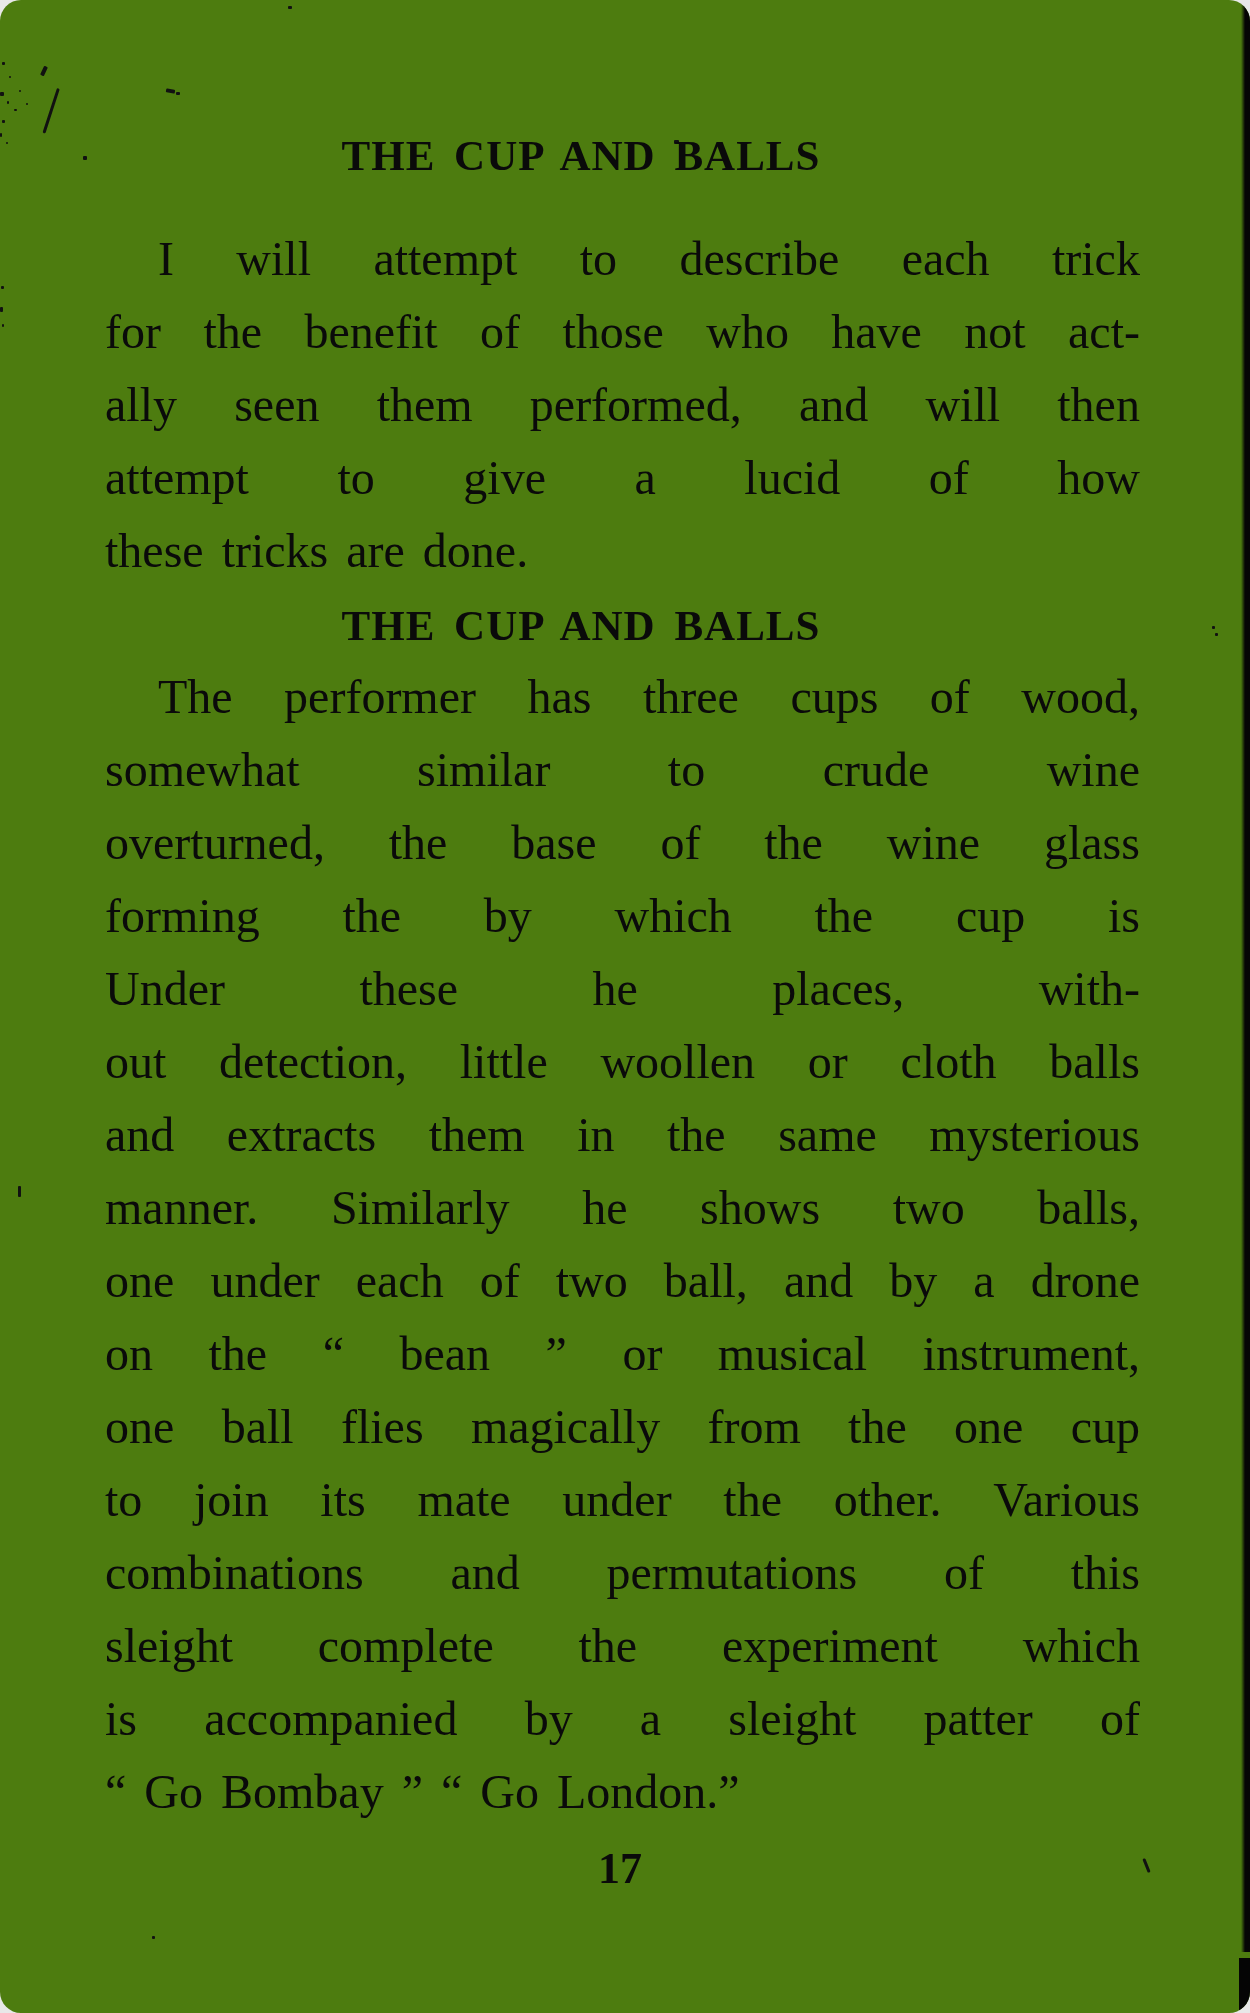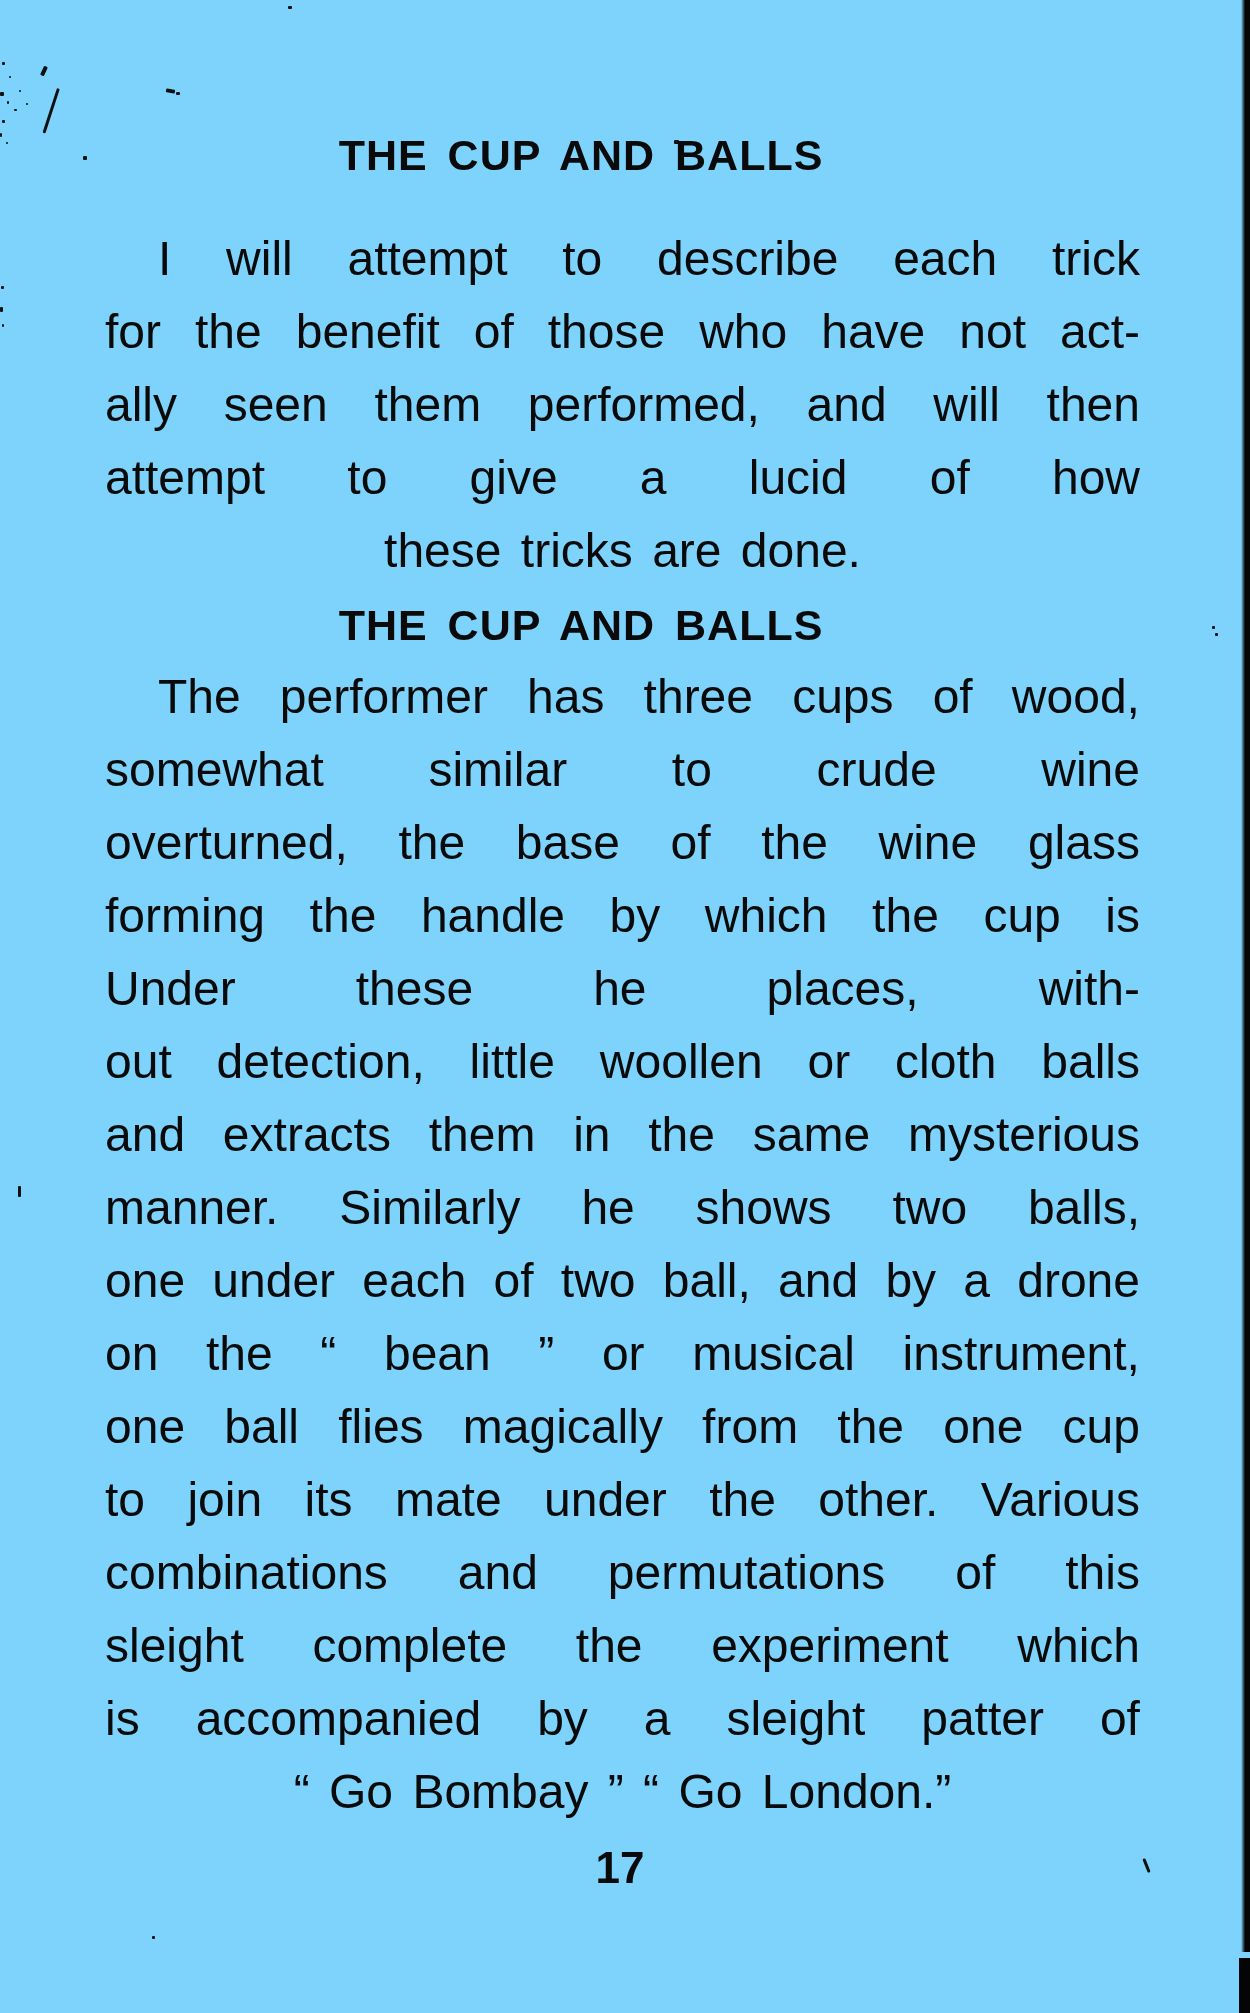--- a/index.html
+++ b/index.html
@@ -1,22 +1,23 @@
 <!DOCTYPE html>
 <html><head>
 <meta charset="utf-8">
 <style>
   html,body{margin:0;padding:0;background:#e8e8e8;}
   .page{
     position:relative;
     width:1250px;height:2013px;
-    background:#7dd3fc;
+    background:#4d7c0f;
     overflow:hidden;
-    font-family:Liberation Sans, sans-serif;
+    font-family:Liberation Serif, serif;
     color:#0a0a0a;
+    border-radius:21px;
   }
   .heading{
     position:absolute;
     width:1250px;
     text-align:center;
     font-size:43px;
     font-weight:bold;
     letter-spacing:1px;
     word-spacing:7px;
     line-height:1.2;
@@ -37,21 +38,20 @@
     display:flex;
     justify-content:space-between;
     align-items:center;
   }
   .line.indent{
     padding-left:53px;
   }
   .line.last{
     display:block;
     word-spacing:6px;
-    text-align:center;
   }
   .page-number{
     position:absolute;
     left:-5px;top:1843px;
     width:1250px;
     text-align:center;
     font-size:44px;
     font-weight:bold;
   }
   .gutter{
@@ -174,21 +174,20 @@
         <span>the</span>
         <span>base</span>
         <span>of</span>
         <span>the</span>
         <span>wine</span>
         <span>glass</span>
       </div>
       <div class="line justify">
         <span>forming</span>
         <span>the</span>
-        <span>handle</span>
         <span>by</span>
         <span>which</span>
         <span>the</span>
         <span>cup</span>
         <span>is</span>
       </div>
       <div class="line justify">
         <span>Under</span>
         <span>these</span>
         <span>he</span>

